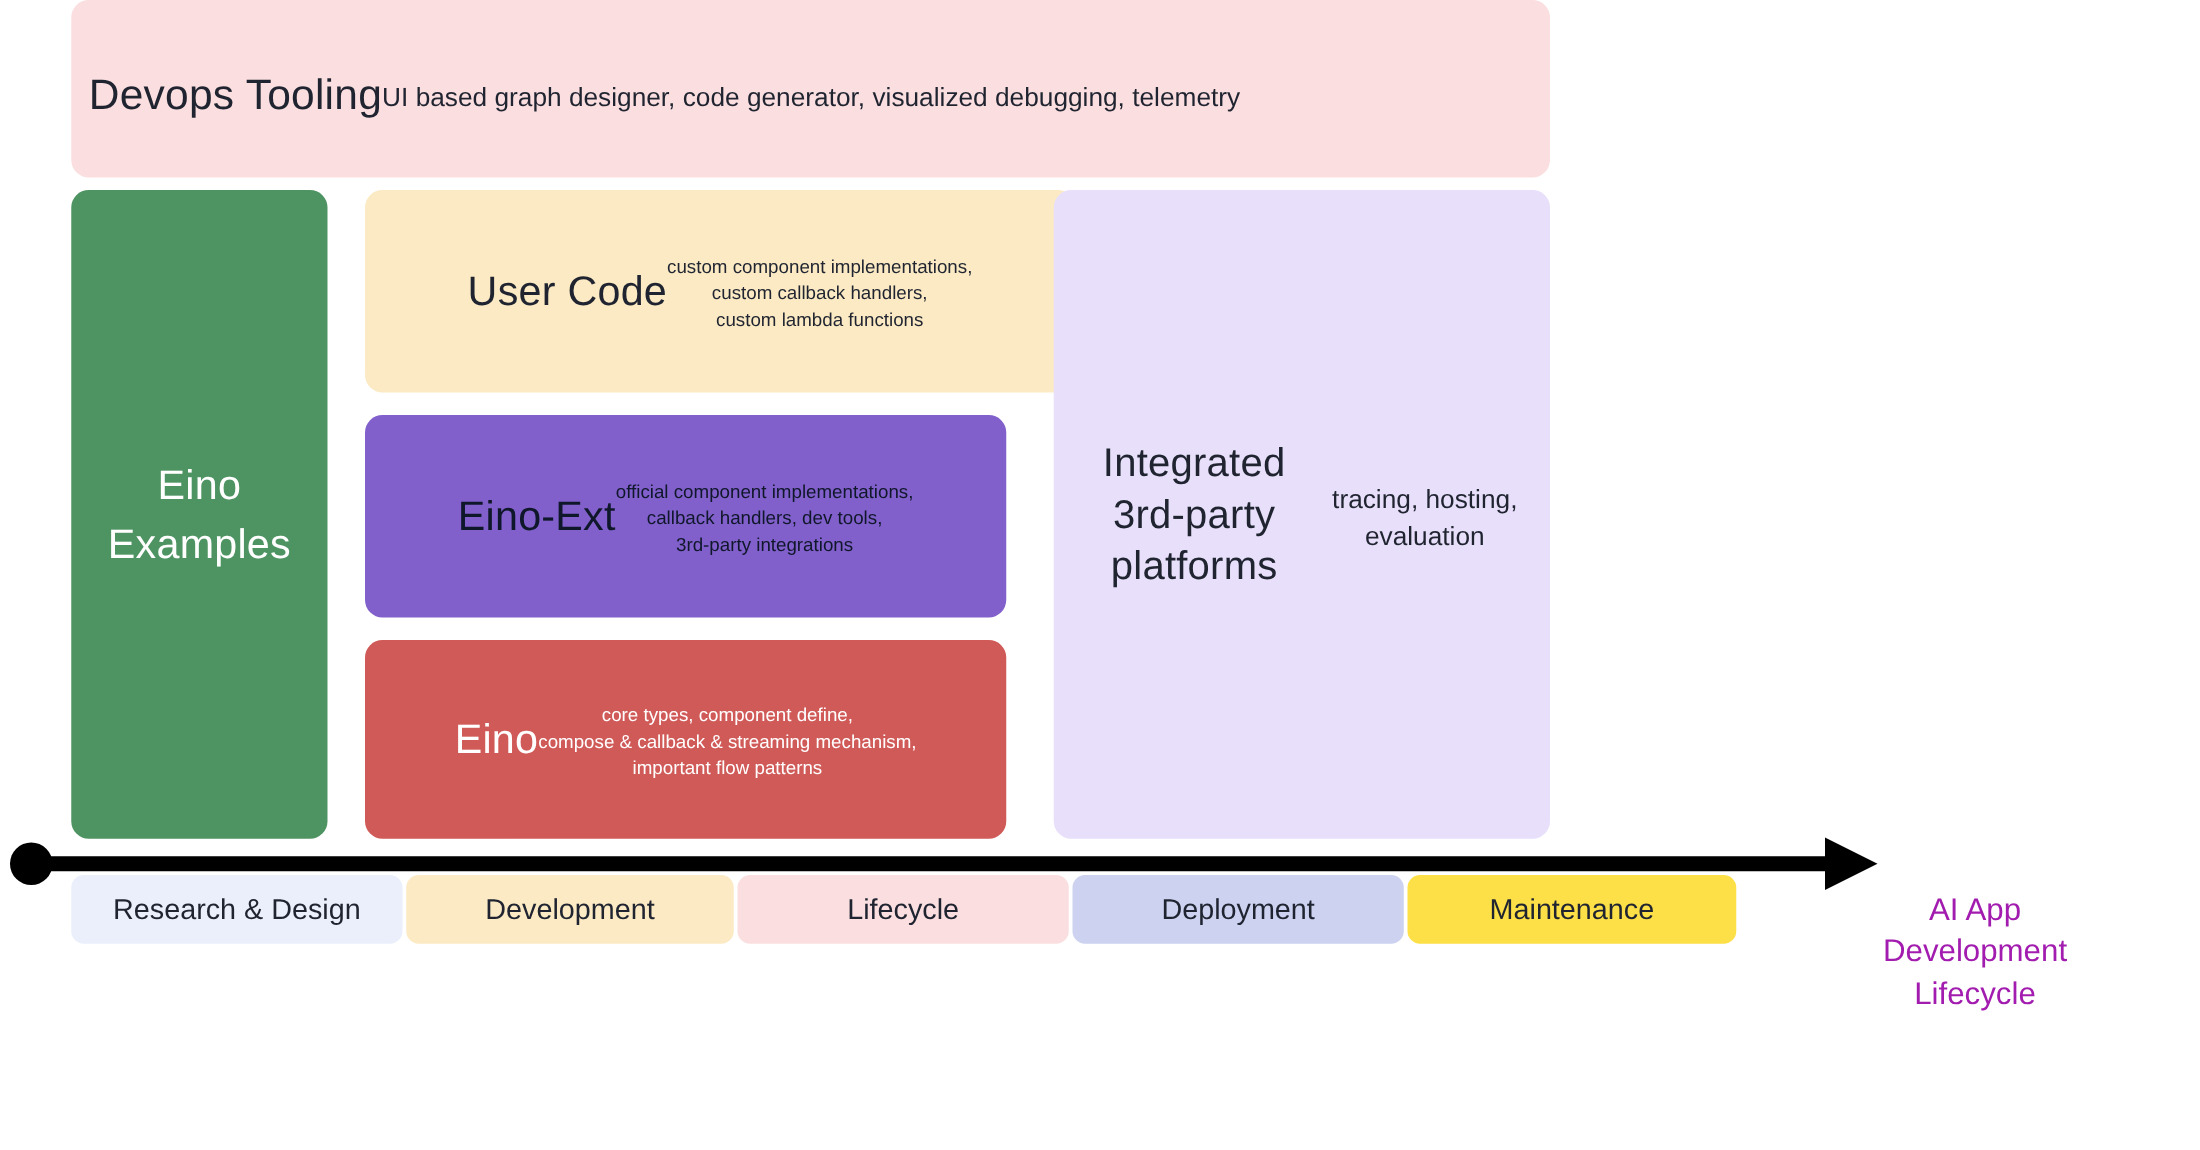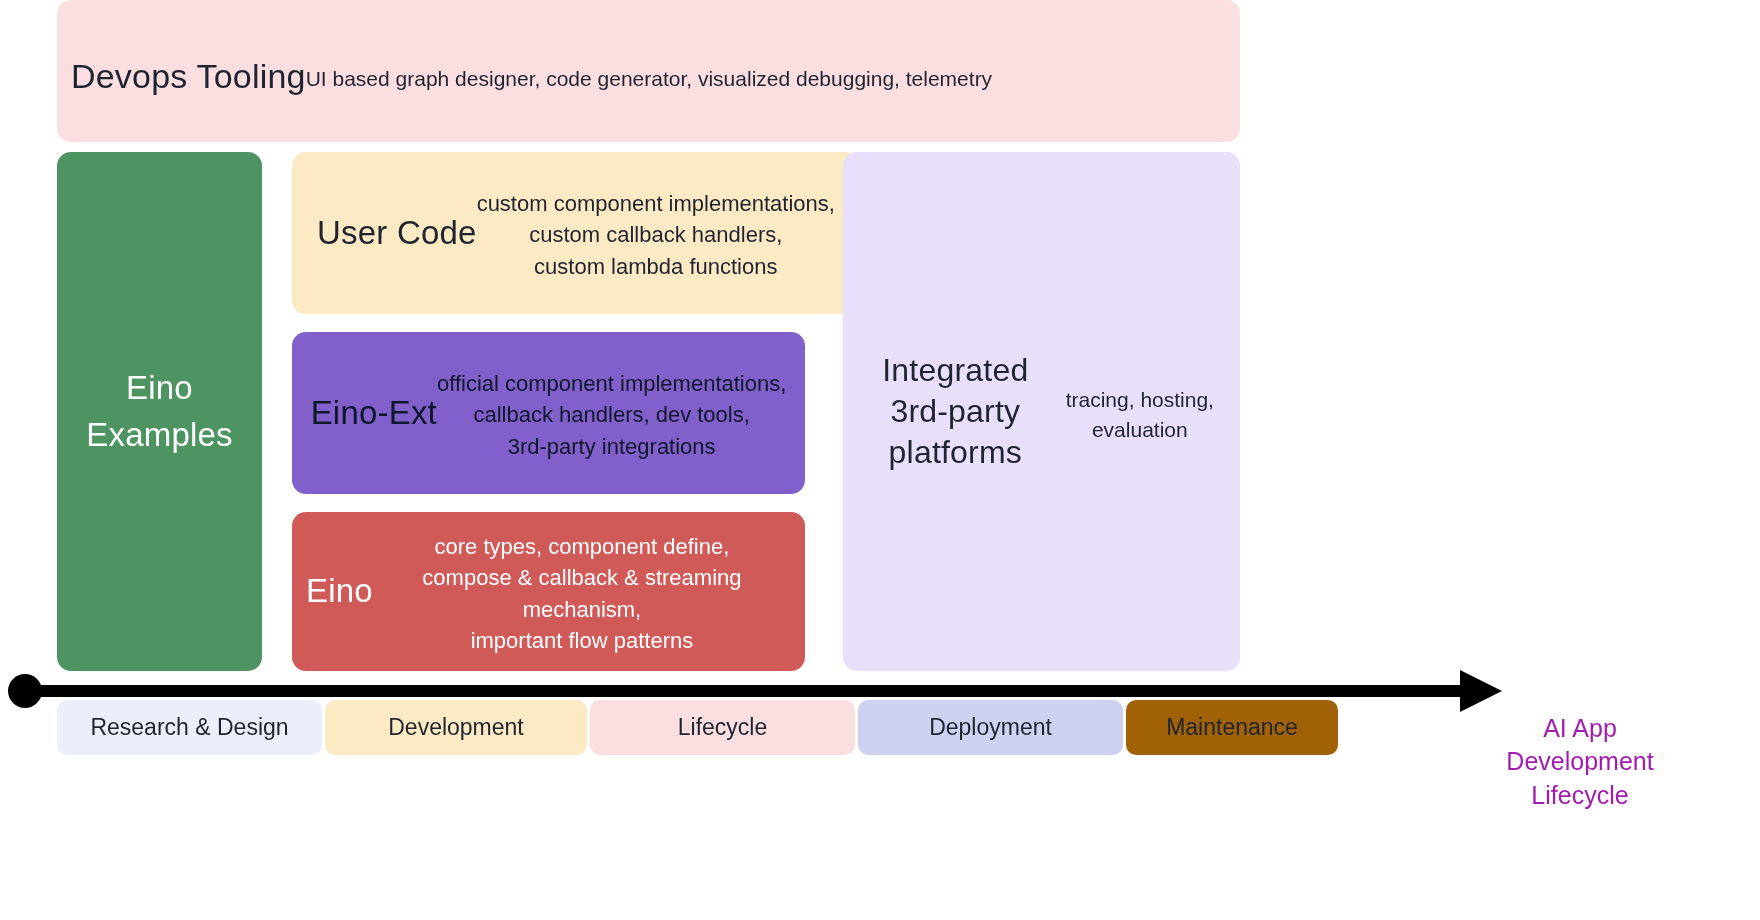--- a/index.html
+++ b/index.html
@@ -31,21 +31,21 @@
     text-align: center;
     padding: 6px 14px;
   }
   .box .title {
     font-size: 33px;
     line-height: 1.18;
     font-weight: 400;
     letter-spacing: 0.2px;
   }
   .box .sub {
-    font-size: 22px;
+    font-size: 15px;
     line-height: 1.42;
     font-weight: 400;
     margin-top: 4px;
     white-space: pre-line;
   }
 
   
   #devops-banner {
     left: 57px;
     top: 0px;
@@ -232,21 +232,21 @@
       </div>
       <div class="stage" style="left: 325px; width: 262px; background: rgb(251, 234, 196);">
         <span>Development</span>
       </div>
       <div class="stage" style="left: 590px; width: 265px; background: rgb(251, 223, 224);">
         <span>Lifecycle</span>
       </div>
       <div class="stage" style="left: 858px; width: 265px; background: rgb(204, 210, 240);">
         <span>Deployment</span>
       </div>
-      <div class="stage" style="left: 1126px; width: 212px; background: #a16207; justify-content: center;">
+      <div class="stage" style="left: 1126px; width: 263px; background: #fde047; justify-content: center;">
         <span>Maintenance</span>
       </div>
     </div>
 
   <div id="axis-caption">AI App
 Development
 Lifecycle</div>
 
 </div>
 

